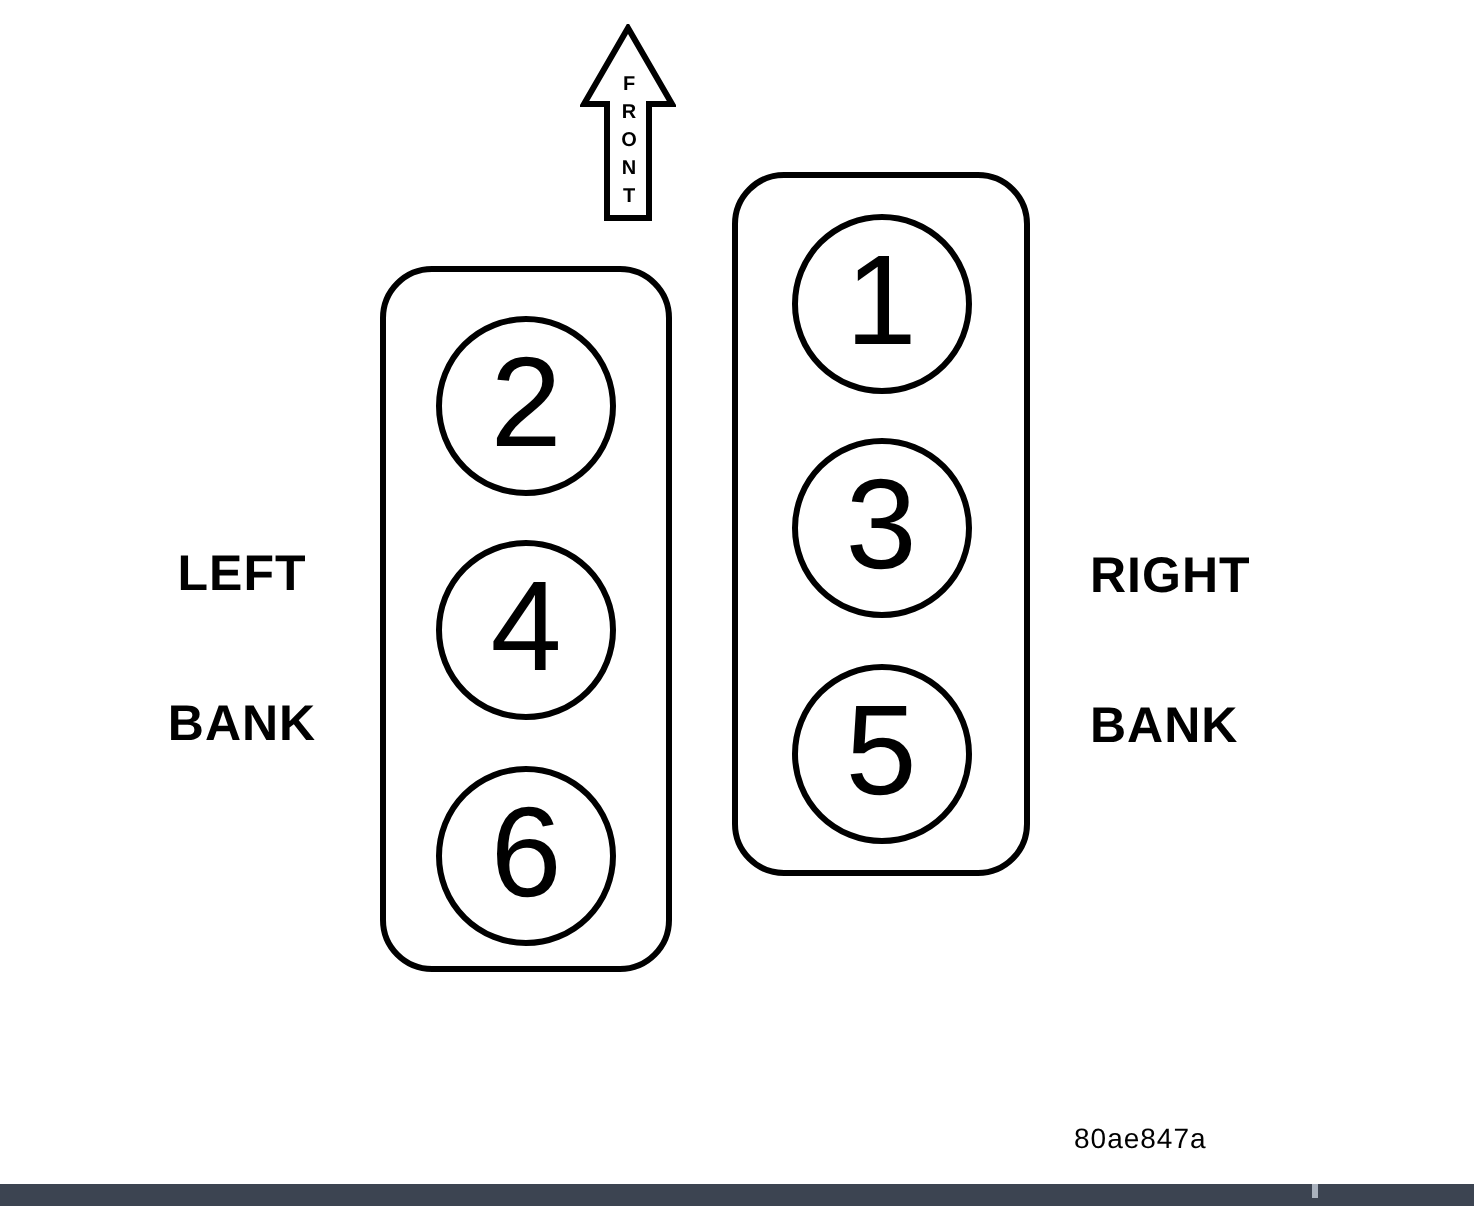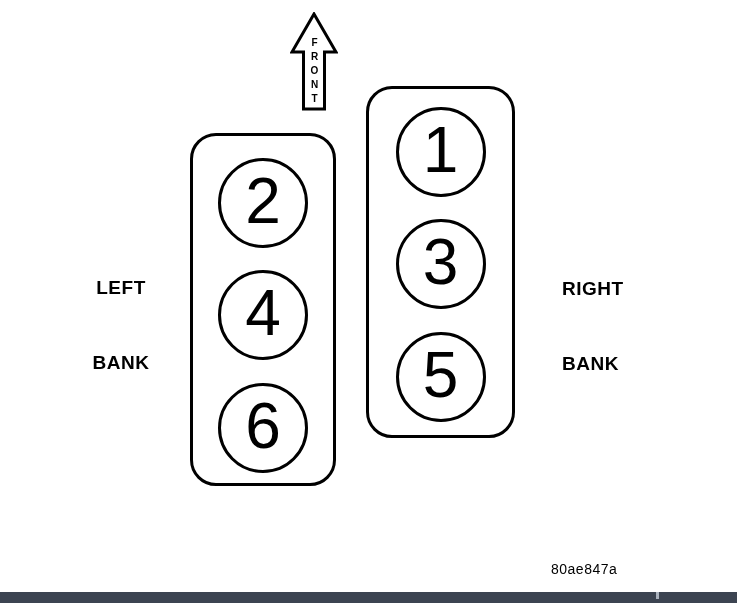--- a/index.html
+++ b/index.html
@@ -62,42 +62,42 @@
   .bank-left  .cyl-1 { top:  22px; }
   .bank-left  .cyl-2 { top: 134px; }
   .bank-left  .cyl-3 { top: 247px; }
   .bank-right .cyl-1 { top:  18px; }
   .bank-right .cyl-2 { top: 130px; }
   .bank-right .cyl-3 { top: 243px; }
 
   
   .bank-label {
     position: absolute;
-    font-size: 19px;
+    font-size: 25px;
     font-weight: bold;
     line-height: 25px;
     letter-spacing: 0.5px;
     white-space: pre;
   }
   .bank-label-left  { left: 78px;  top: 225px; width: 86px; text-align: center; }
-  .bank-label-right { left: 545px; top: 226px; width: 90px; text-align: left; margin-left: 17px; }
+  .bank-label-right { left: 545px; top: 226px; width: 90px; text-align: left; }
 
   
   .caption {
     position: absolute;
     left: 170px; top: 524px;
     width: 370px;
     text-align: center;
     font-size: 21px;
     font-weight: bold;
     letter-spacing: 0.3px;
   }
   .figure-code {
     position: absolute;
-    left: 551px; top: 561px;
+    left: 537px; top: 561px;
     font-size: 14px;
     font-weight: 400;
     letter-spacing: 0.5px;
   }
 
   
   .bottom-bar {
     position: absolute;
     left: 0; top: 592px;
     width: 737px; height: 11px;

